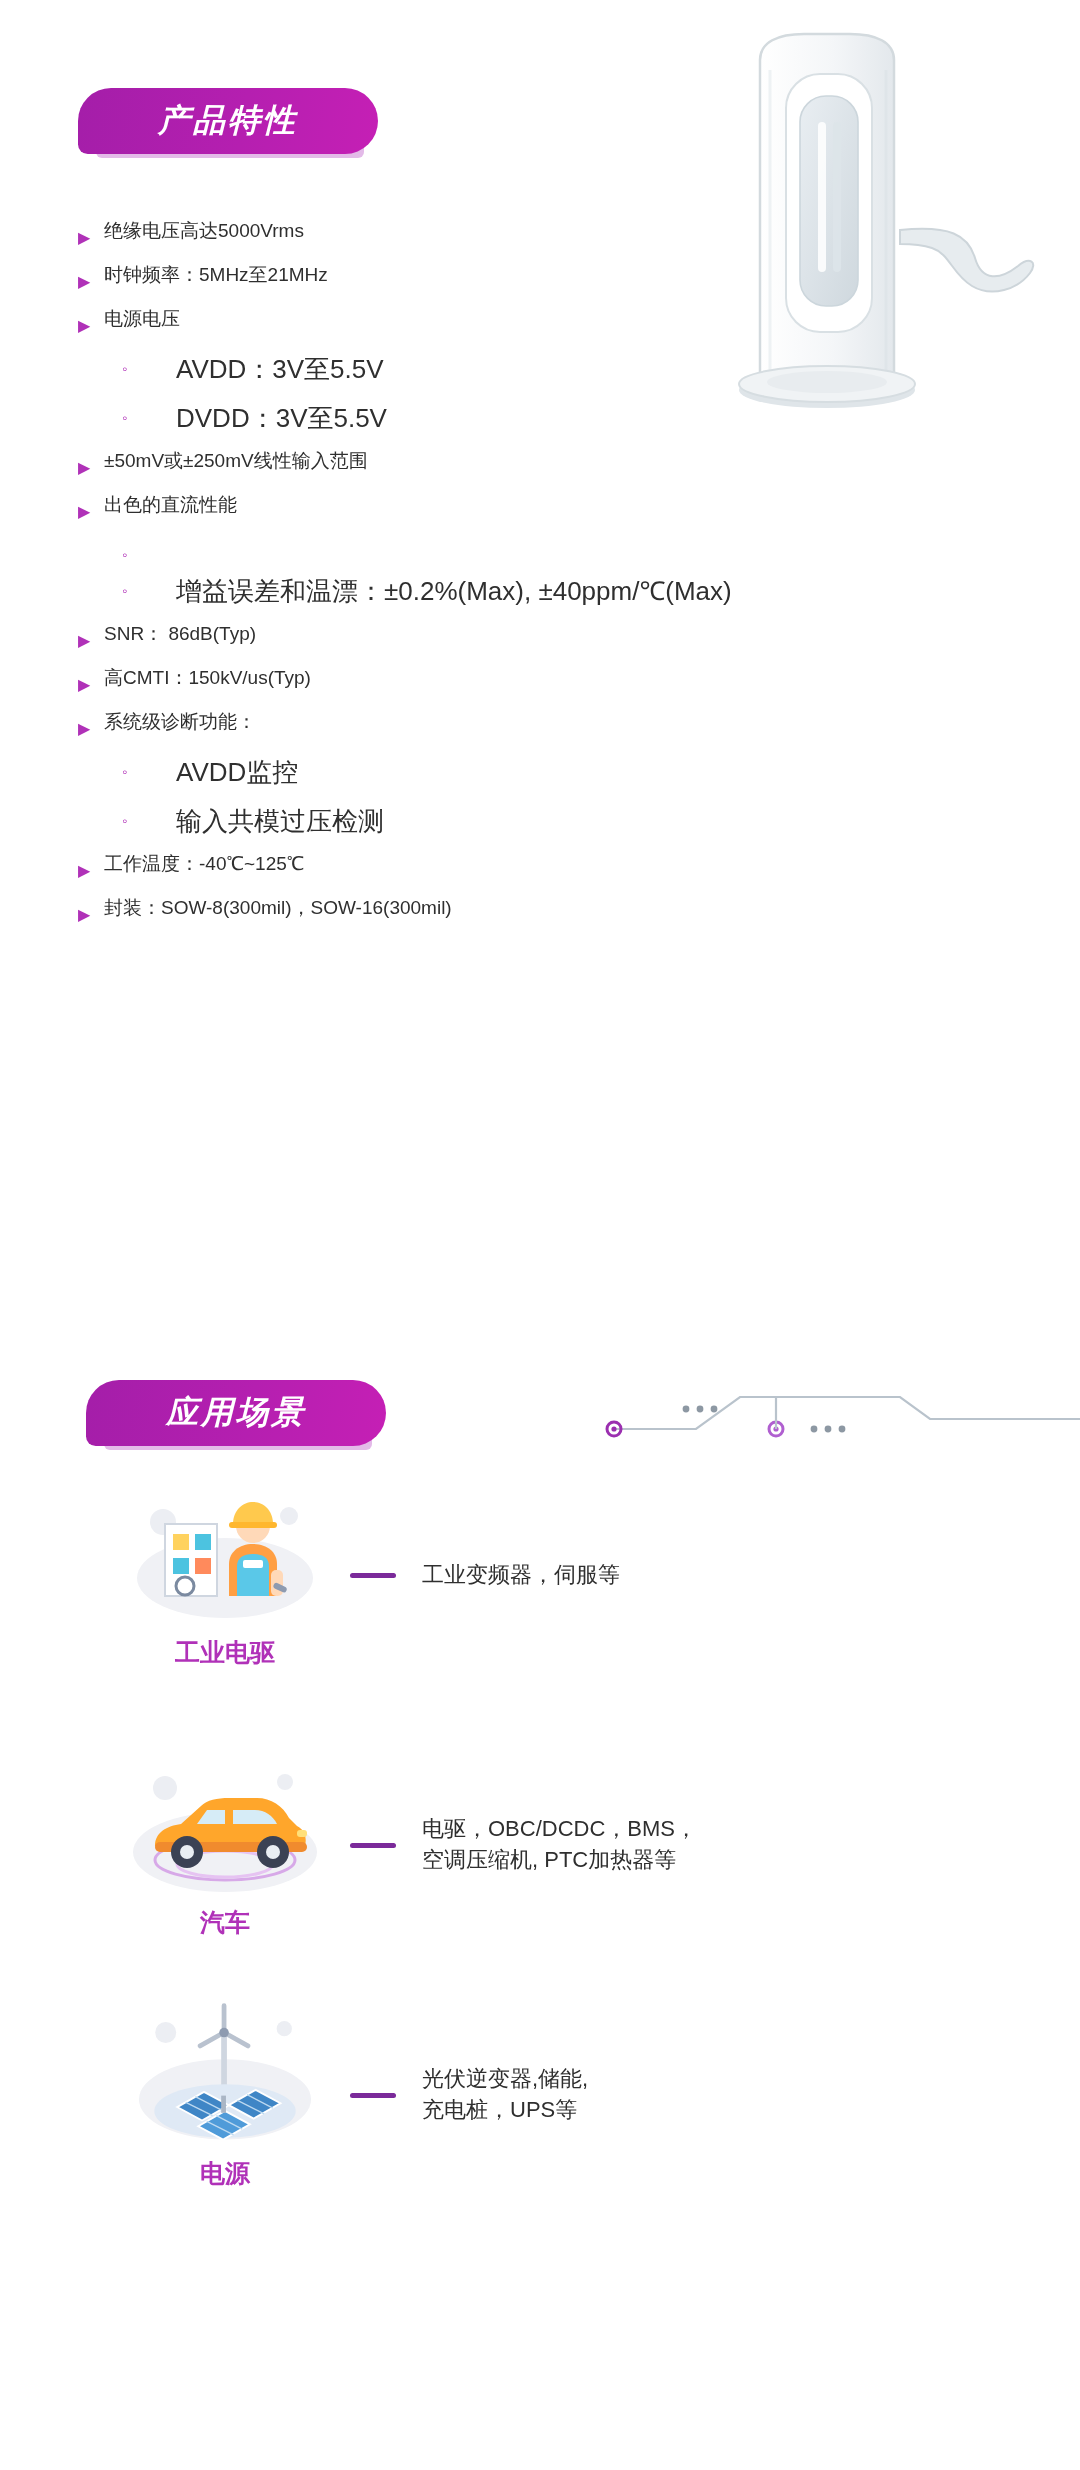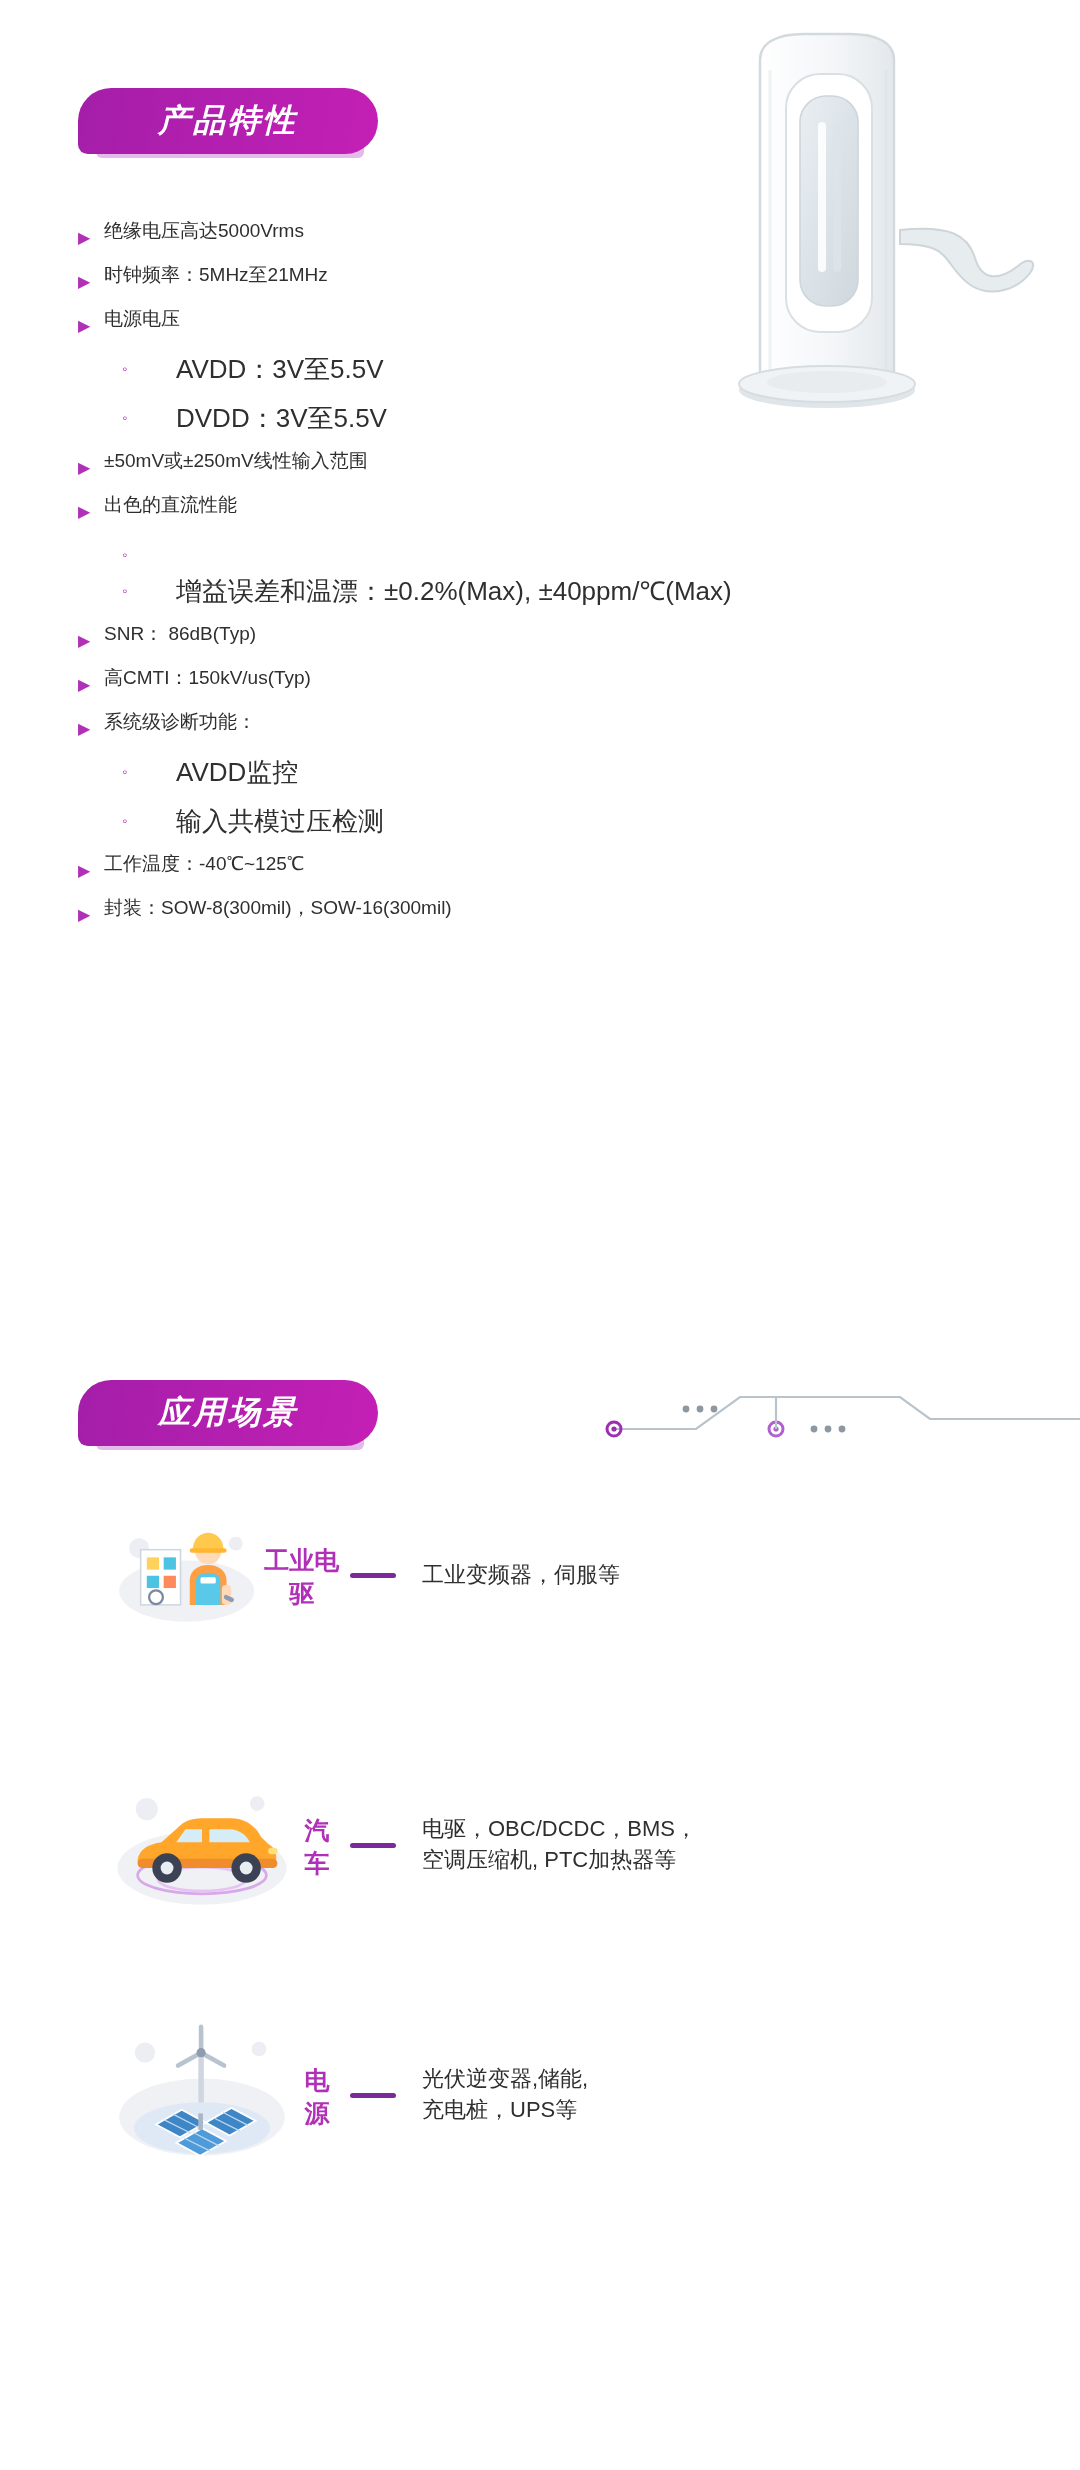--- a/index.html
+++ b/index.html
@@ -125,21 +125,21 @@
     display: flex;
     align-items: center;
   }
   .app-icon-wrap {
     position: relative;
     width: 230px;
     height: 190px;
     display: flex;
     align-items: center;
     justify-content: center;
-    flex-direction: row;
+    flex-direction: column;
   }
   .app-caption {
     color: #b031b8;
     font-size: 25px;
     font-weight: bold;
     text-align: center;
     margin-top: 4px;
   }
   .dash {
     width: 46px;
@@ -284,21 +284,21 @@
       <span class="bullet">▶</span>
       <span class="txt">工作温度：-40℃~125℃</span>
     </div>
 
     <div class="feat-item">
       <span class="bullet">▶</span>
       <span class="txt">封装：SOW-8(300mil)，SOW-16(300mil)</span>
     </div>
   </div>
 
-  <div class="section-head" style="left:78px; top:1380px;">
+  <div class="section-head" style="left:86px; top:1380px;">
     <div class="ribbon">
       <div class="tail"></div>
       <div class="body"></div>
       <div class="label">应用场景</div>
     </div>
   </div>
 
   <div class="circuit">
     <svg width="480" height="90" viewBox="0 0 480 90" xmlns="http://www.w3.org/2000/svg">
       <path d="M14 44 L96 44 L140 12 L300 12 L330 34 L480 34" fill="none" stroke="#b9c3cc" stroke-width="2.2"></path>

